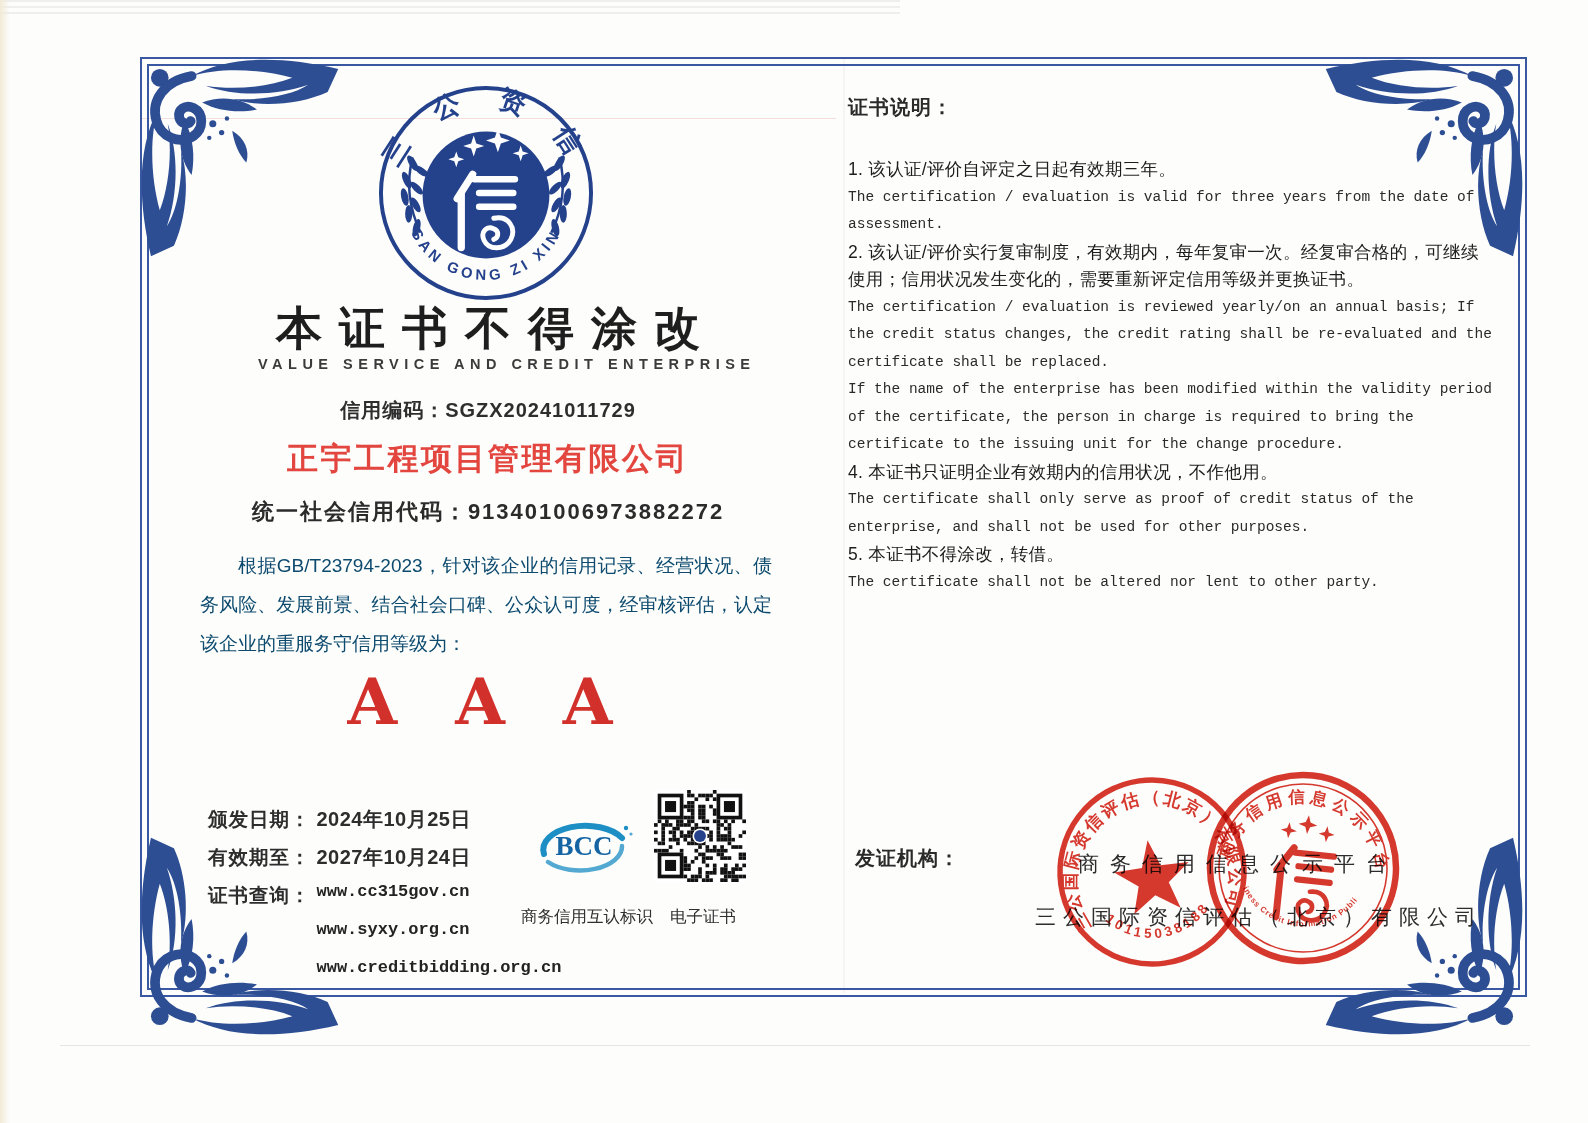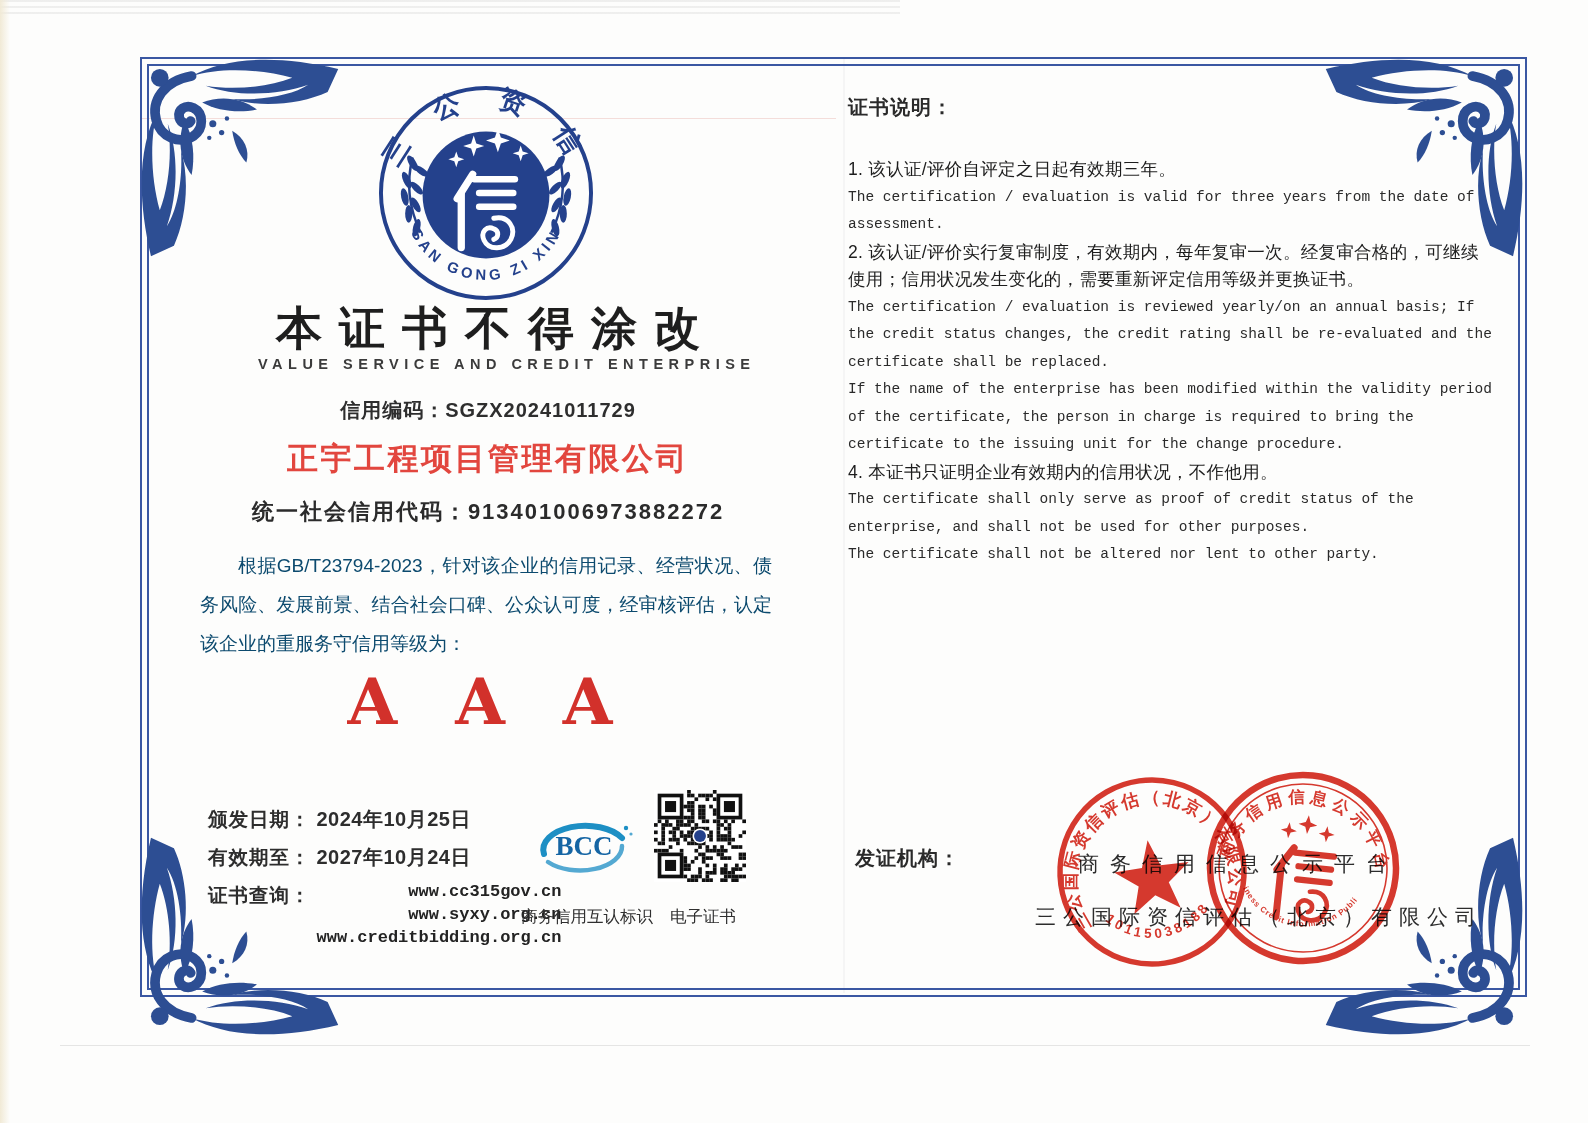--- a/index.html
+++ b/index.html
@@ -36,24 +36,24 @@
     letter-spacing:5.5px;text-indent:5.5px;padding-left:16px;}
   #credit-code{left:150px;top:397px;width:676px;font-size:20px;font-weight:bold;color:#2e2e2e;letter-spacing:1px;}
   #company-name{left:150px;top:438px;width:676px;font-size:31px;font-weight:bold;color:#e2463e;letter-spacing:2.5px;}
   #uscc{left:150px;top:497px;width:676px;font-size:22px;font-weight:bold;color:#2b2b2b;letter-spacing:2px;}
   #body-par{left:200px;top:546px;width:572px;font-size:19px;line-height:39px;color:#0c4a6e;
     text-indent:2em;text-align:justify;font-weight:500;}
   #rating{left:170px;top:664px;width:620px;font-size:64px;font-weight:bold;color:#d2312b;
     letter-spacing:58px;text-indent:58px;font-family:"DejaVu Serif","Liberation Serif",serif;}
 
   .info-rows{left:208px;top:806px;width:420px;display:flex;flex-direction:column;gap:11px;}
-  .irow{display:flex;align-items:flex-start;text-align:right;}
+  .irow{display:flex;align-items:flex-start;}
   .ilabel{font-size:19.5px;font-weight:bold;color:#2d2d2d;letter-spacing:1px;white-space:nowrap;}
   .ival{font-size:20px;font-weight:bold;color:#2d2d2d;margin-left:6px;letter-spacing:.5px;}
-  .urls{display:flex;flex-direction:column;gap:4px;margin-left:6px;}
+  .urls{display:flex;flex-direction:column;gap:19px;margin-left:6px;}
   .url{font-size:17px;font-weight:bold;color:#232323;font-family:"Liberation Mono",monospace;letter-spacing:0;}
 
   #bcc-logo{left:534px;top:810px;width:100px;height:68px;}
   #bcc-caption{left:512px;top:906px;width:150px;font-size:16.5px;color:#2f2f2f;font-weight:500;}
   #qr{left:654px;top:790px;width:92px;height:92px;background:#fff;}
   #qr svg{width:100%;height:100%;display:block;}
   #qr-caption{left:658px;top:906px;width:90px;font-size:16.5px;color:#2f2f2f;font-weight:500;text-align:center;}
 
   
   #notes-heading{left:848px;top:94px;font-size:20px;font-weight:600;color:#2a2a2a;letter-spacing:1px;}
@@ -435,20 +435,21 @@
 
   <div id="notes-heading" class="abs">证书说明：</div>
   <div id="notes" class="abs">
     <div class="note-zh">1. 该认证/评价自评定之日起有效期三年。</div>
     <div class="note-en">The certification / evaluation is valid for three years from the date of assessment.</div>
     <div class="note-zh">2. 该认证/评价实行复审制度，有效期内，每年复审一次。经复审合格的，可继续使用；信用状况发生变化的，需要重新评定信用等级并更换证书。</div>
     <div class="note-en">The certification / evaluation is reviewed yearly/on an annual basis; If the credit status changes, the credit rating shall be re-evaluated and the certificate shall be replaced.</div>
     <div class="note-en">If the name of the enterprise has been modified within the validity period of the certificate, the person in charge is required to bring the certificate to the issuing unit for the change procedure.</div>
     <div class="note-zh">4. 本证书只证明企业有效期内的信用状况，不作他用。</div>
     <div class="note-en">The certificate shall only serve as proof of credit status of the enterprise, and shall not be used for other purposes.</div>
+    <div class="note-zh">5. 本证书不得涂改，转借。</div>
     <div class="note-en">The certificate shall not be altered nor lent to other party.</div>
   </div>
 
   <div id="issuer-label" class="abs">发证机构：</div>
   <div id="issuer-line1" class="abs">商务信用信息公示平台</div>
   <div id="issuer-line2" class="abs">三公国际资信评估（北京）有限公司</div>
 
   <svg id="seal-left" class="seal" viewBox="0 0 200 200">
     <defs>
       <path id="sl-top" d="M 34,148 A 77,77 0 1 1 166,148" fill="none"></path>

